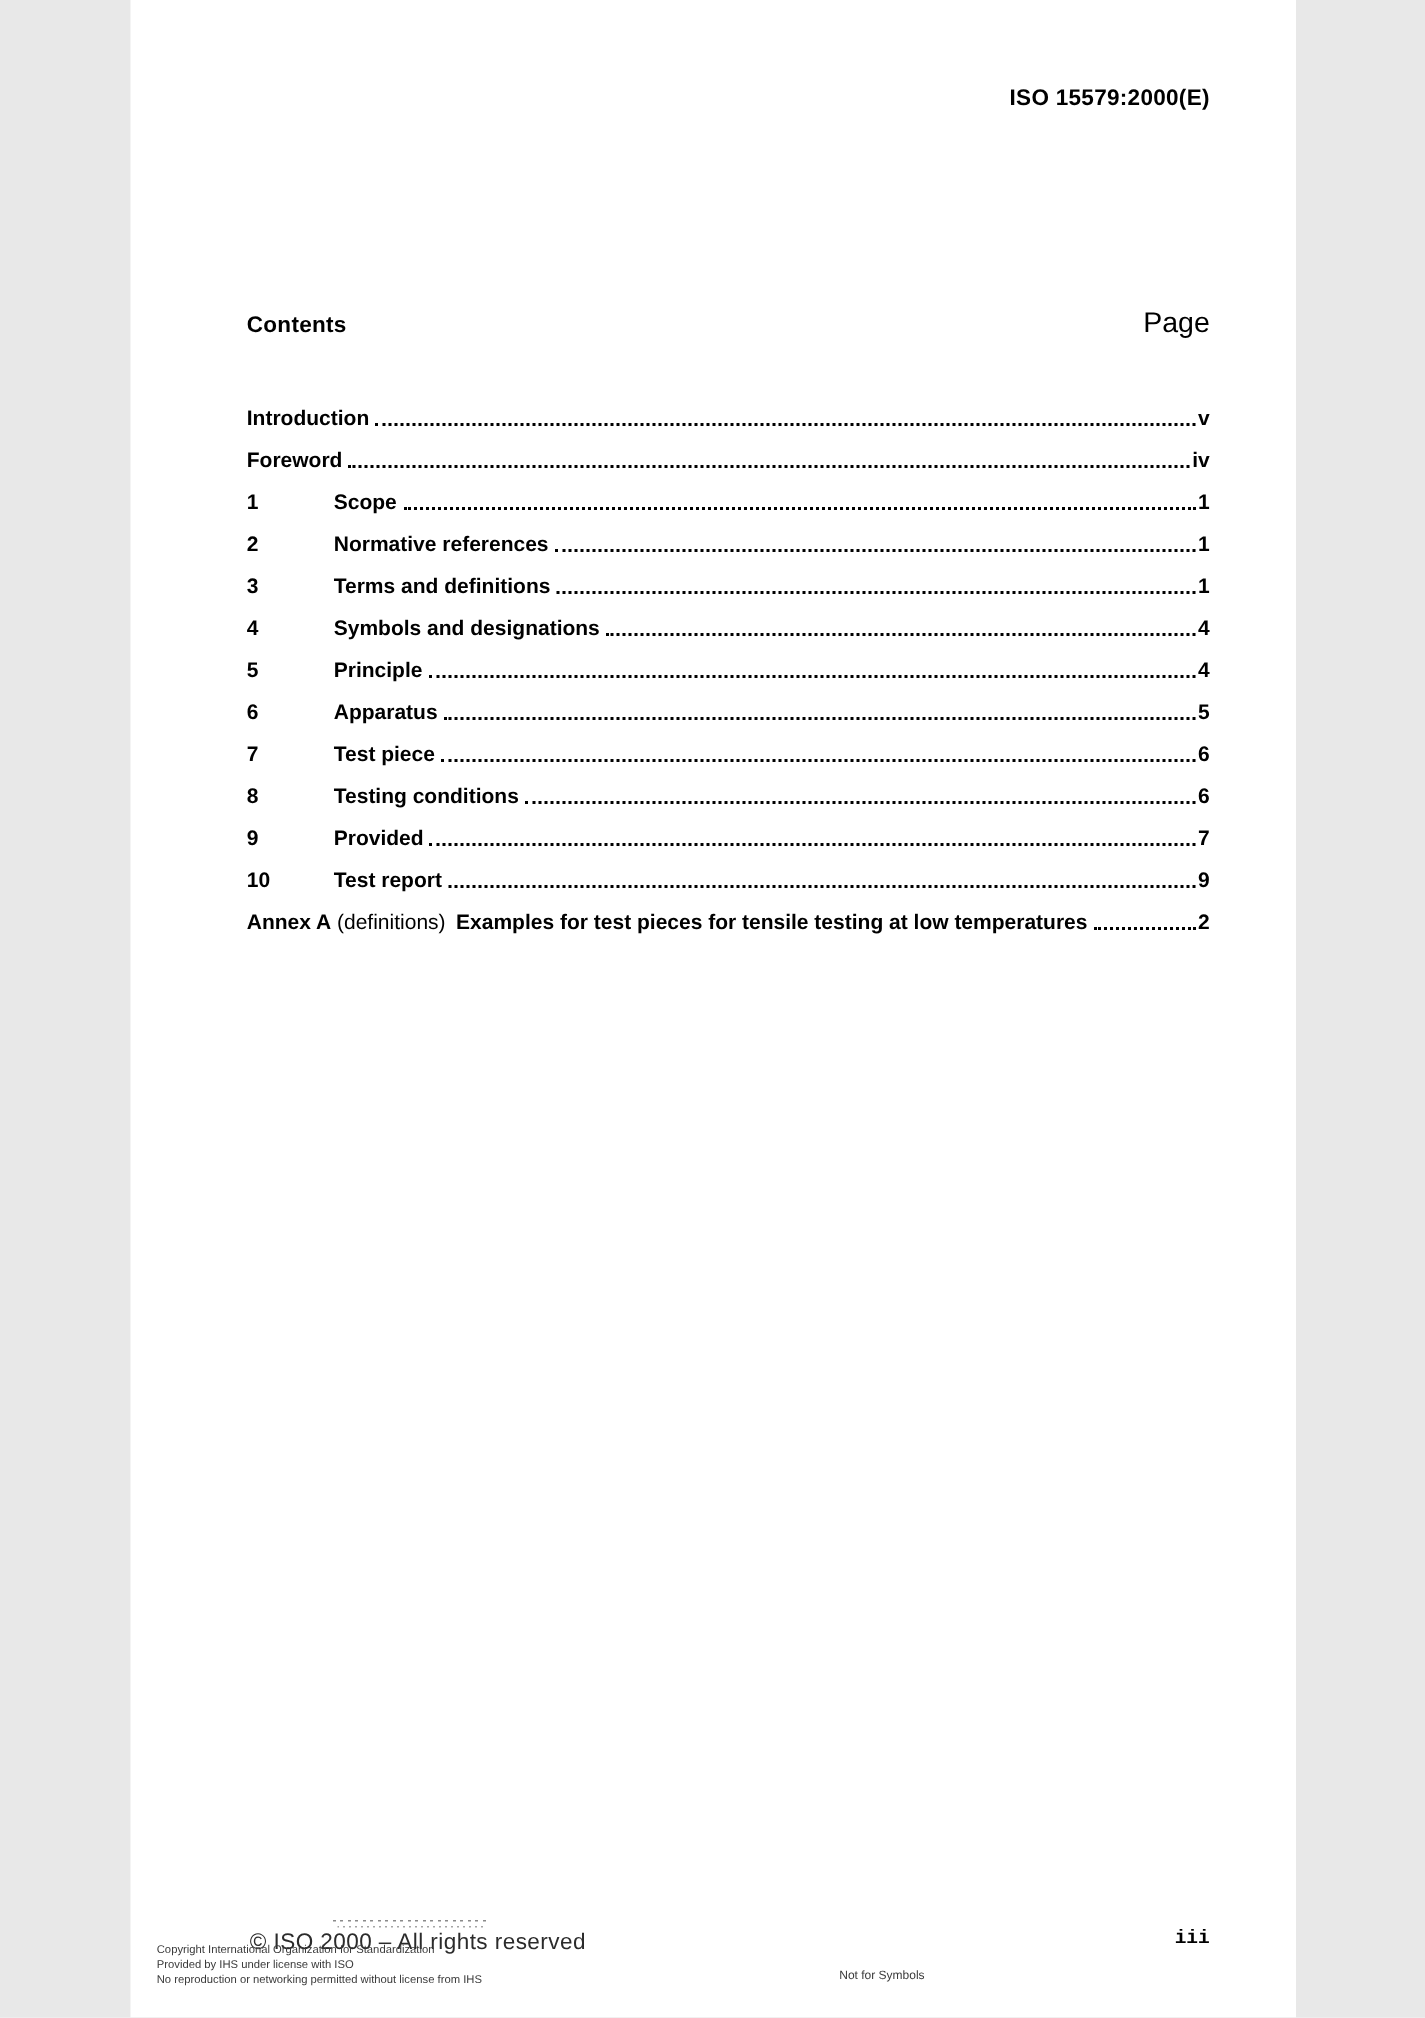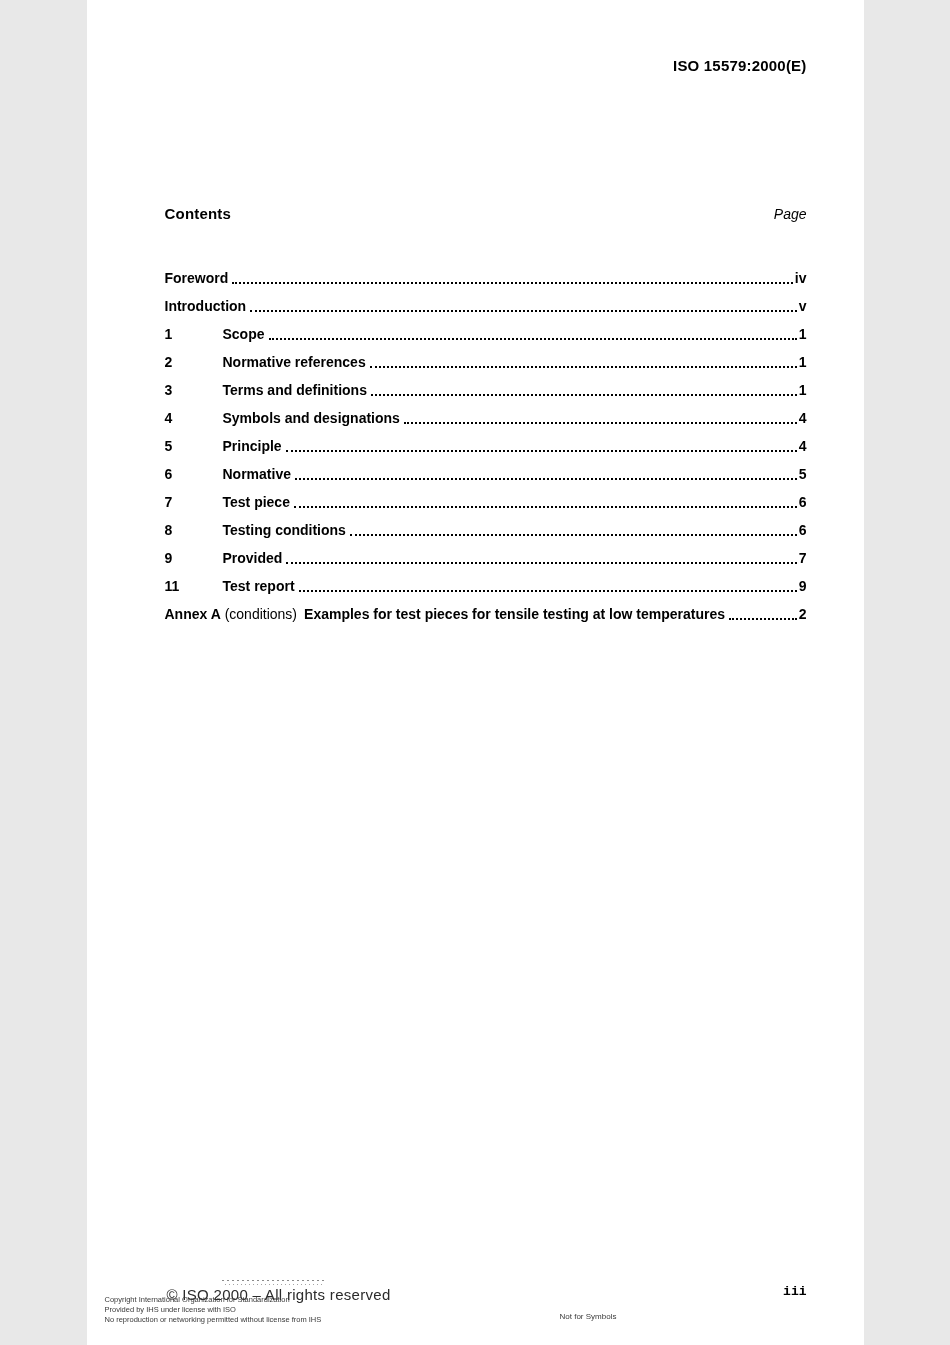--- a/index.html
+++ b/index.html
@@ -37,23 +37,22 @@
     display: flex;
     justify-content: space-between;
     align-items: baseline;
   }
   .contents-title {
     font-size: 15px;
     font-weight: bold;
     letter-spacing: 0.2px;
   }
   .page-label {
-    font-size: 14px;
+    font-size: 19px;
     font-weight: normal;
-    font-style: italic;
   }
 
   
   .toc {
     position: absolute;
     left: 78px;
     right: 57px;
     top: 264px;
   }
   .toc-row {
@@ -143,30 +142,30 @@
   <div class="doc-code">ISO 15579:2000(E)</div>
 
   <div class="contents-head">
     <span class="contents-title">Contents</span>
     <span class="page-label">Page</span>
   </div>
 
   <div class="toc" id="toc">
     <div class="toc-row">
 
+      <span class="toc-label"><span class="b1">Introduction</span><span class="mid"></span><span class="b2"></span></span>
+      <span class="leader"></span>
+      <span class="toc-page">v</span>
+    </div>
+
+    <div class="toc-row">
+
       <span class="toc-label"><span class="b1">Foreword</span><span class="mid"></span><span class="b2"></span></span>
       <span class="leader"></span>
       <span class="toc-page">iv</span>
-    </div>
-
-    <div class="toc-row">
-
-      <span class="toc-label"><span class="b1">Introduction</span><span class="mid"></span><span class="b2"></span></span>
-      <span class="leader"></span>
-      <span class="toc-page">v</span>
     </div>
 
     <div class="toc-row">
       <span class="toc-num">1</span>
       <span class="toc-label"><span class="b1">Scope</span><span class="mid"></span><span class="b2"></span></span>
       <span class="leader"></span>
       <span class="toc-page">1</span>
     </div>
 
     <div class="toc-row">
@@ -192,21 +191,21 @@
 
     <div class="toc-row">
       <span class="toc-num">5</span>
       <span class="toc-label"><span class="b1">Principle</span><span class="mid"></span><span class="b2"></span></span>
       <span class="leader"></span>
       <span class="toc-page">4</span>
     </div>
 
     <div class="toc-row">
       <span class="toc-num">6</span>
-      <span class="toc-label"><span class="b1">Normative</span><span class="mid"></span><span class="b2"></span></span>
+      <span class="toc-label"><span class="b1">Apparatus</span><span class="mid"></span><span class="b2"></span></span>
       <span class="leader"></span>
       <span class="toc-page">5</span>
     </div>
 
     <div class="toc-row">
       <span class="toc-num">7</span>
       <span class="toc-label"><span class="b1">Test piece</span><span class="mid"></span><span class="b2"></span></span>
       <span class="leader"></span>
       <span class="toc-page">6</span>
     </div>
@@ -219,29 +218,29 @@
     </div>
 
     <div class="toc-row">
       <span class="toc-num">9</span>
       <span class="toc-label"><span class="b1">Provided</span><span class="mid"></span><span class="b2"></span></span>
       <span class="leader"></span>
       <span class="toc-page">7</span>
     </div>
 
     <div class="toc-row">
-      <span class="toc-num">11</span>
+      <span class="toc-num">10</span>
       <span class="toc-label"><span class="b1">Test report</span><span class="mid"></span><span class="b2"></span></span>
       <span class="leader"></span>
       <span class="toc-page">9</span>
     </div>
 
     <div class="toc-row">
 
-      <span class="toc-label"><span class="b1">Annex A</span><span class="mid"> (conditions) </span><span class="b2">Examples for test pieces for tensile testing at low temperatures</span></span>
+      <span class="toc-label"><span class="b1">Annex A</span><span class="mid"> (definitions) </span><span class="b2">Examples for test pieces for tensile testing at low temperatures</span></span>
       <span class="leader"></span>
       <span class="toc-page">2</span>
     </div>
 
   </div>
 
   <div class="scan-artifact"></div>
   <div class="copyright-line">© ISO 2000 – All rights reserved</div>
 
   <div class="ihs-block">

